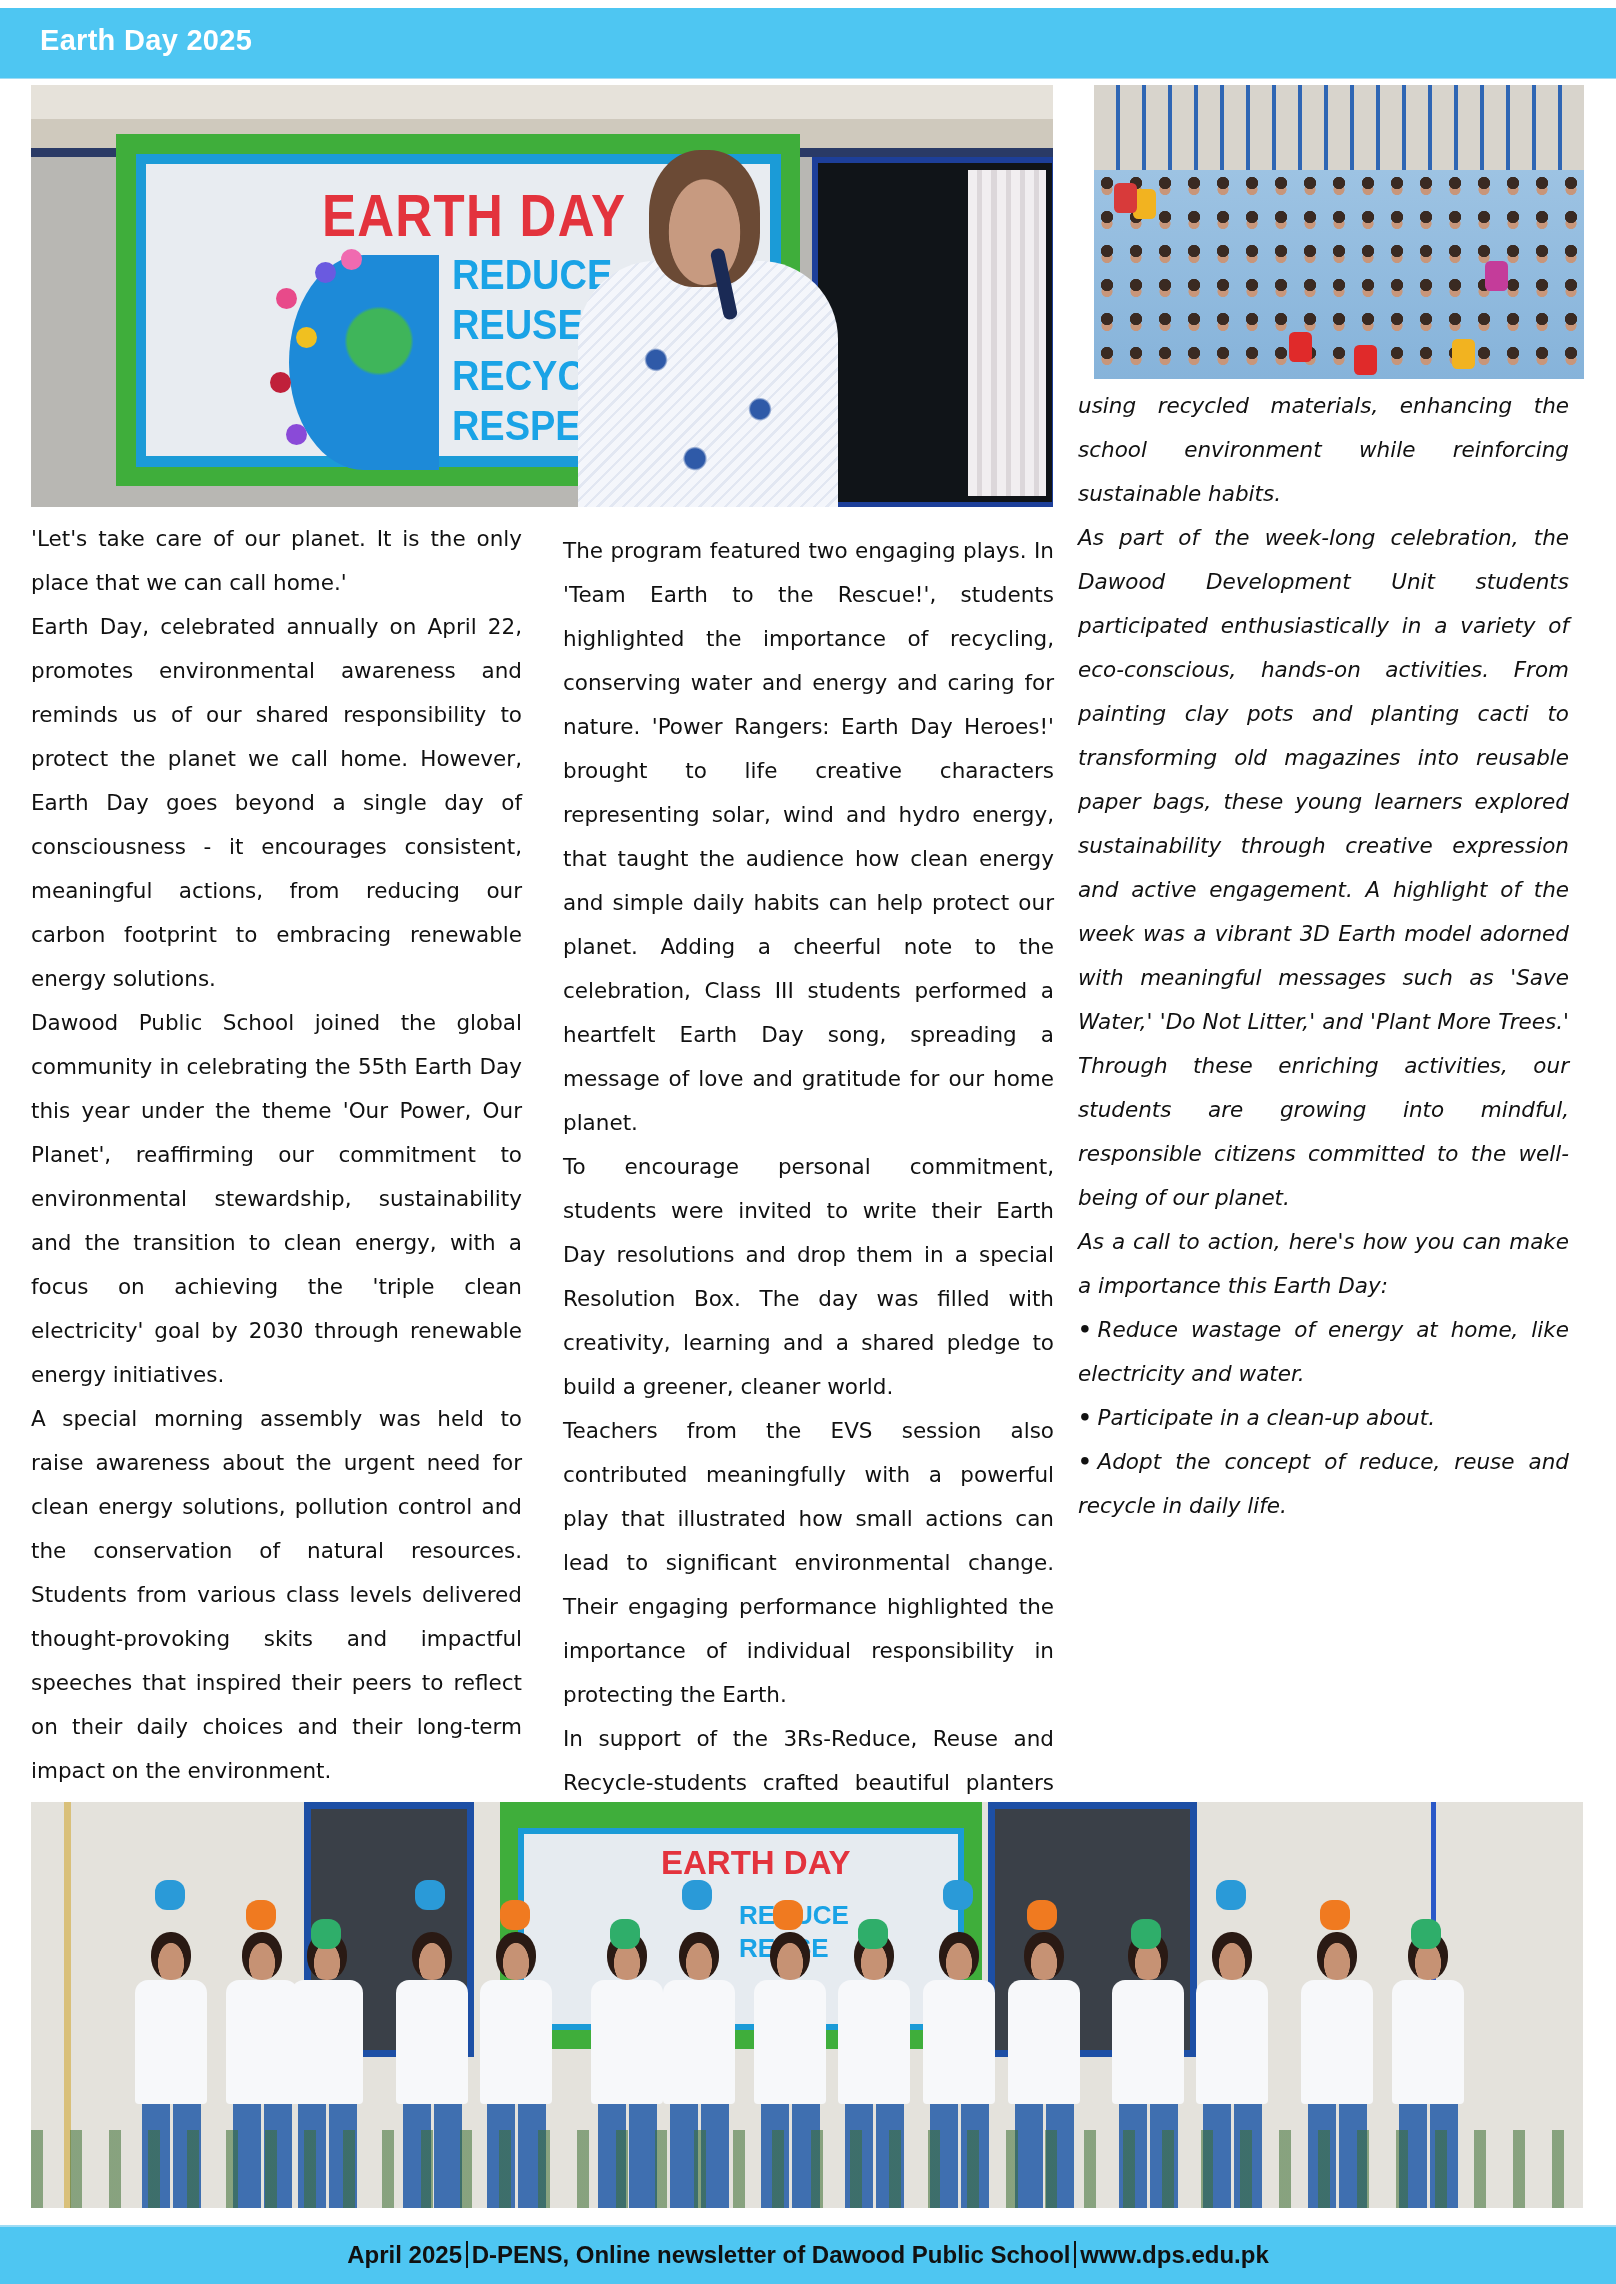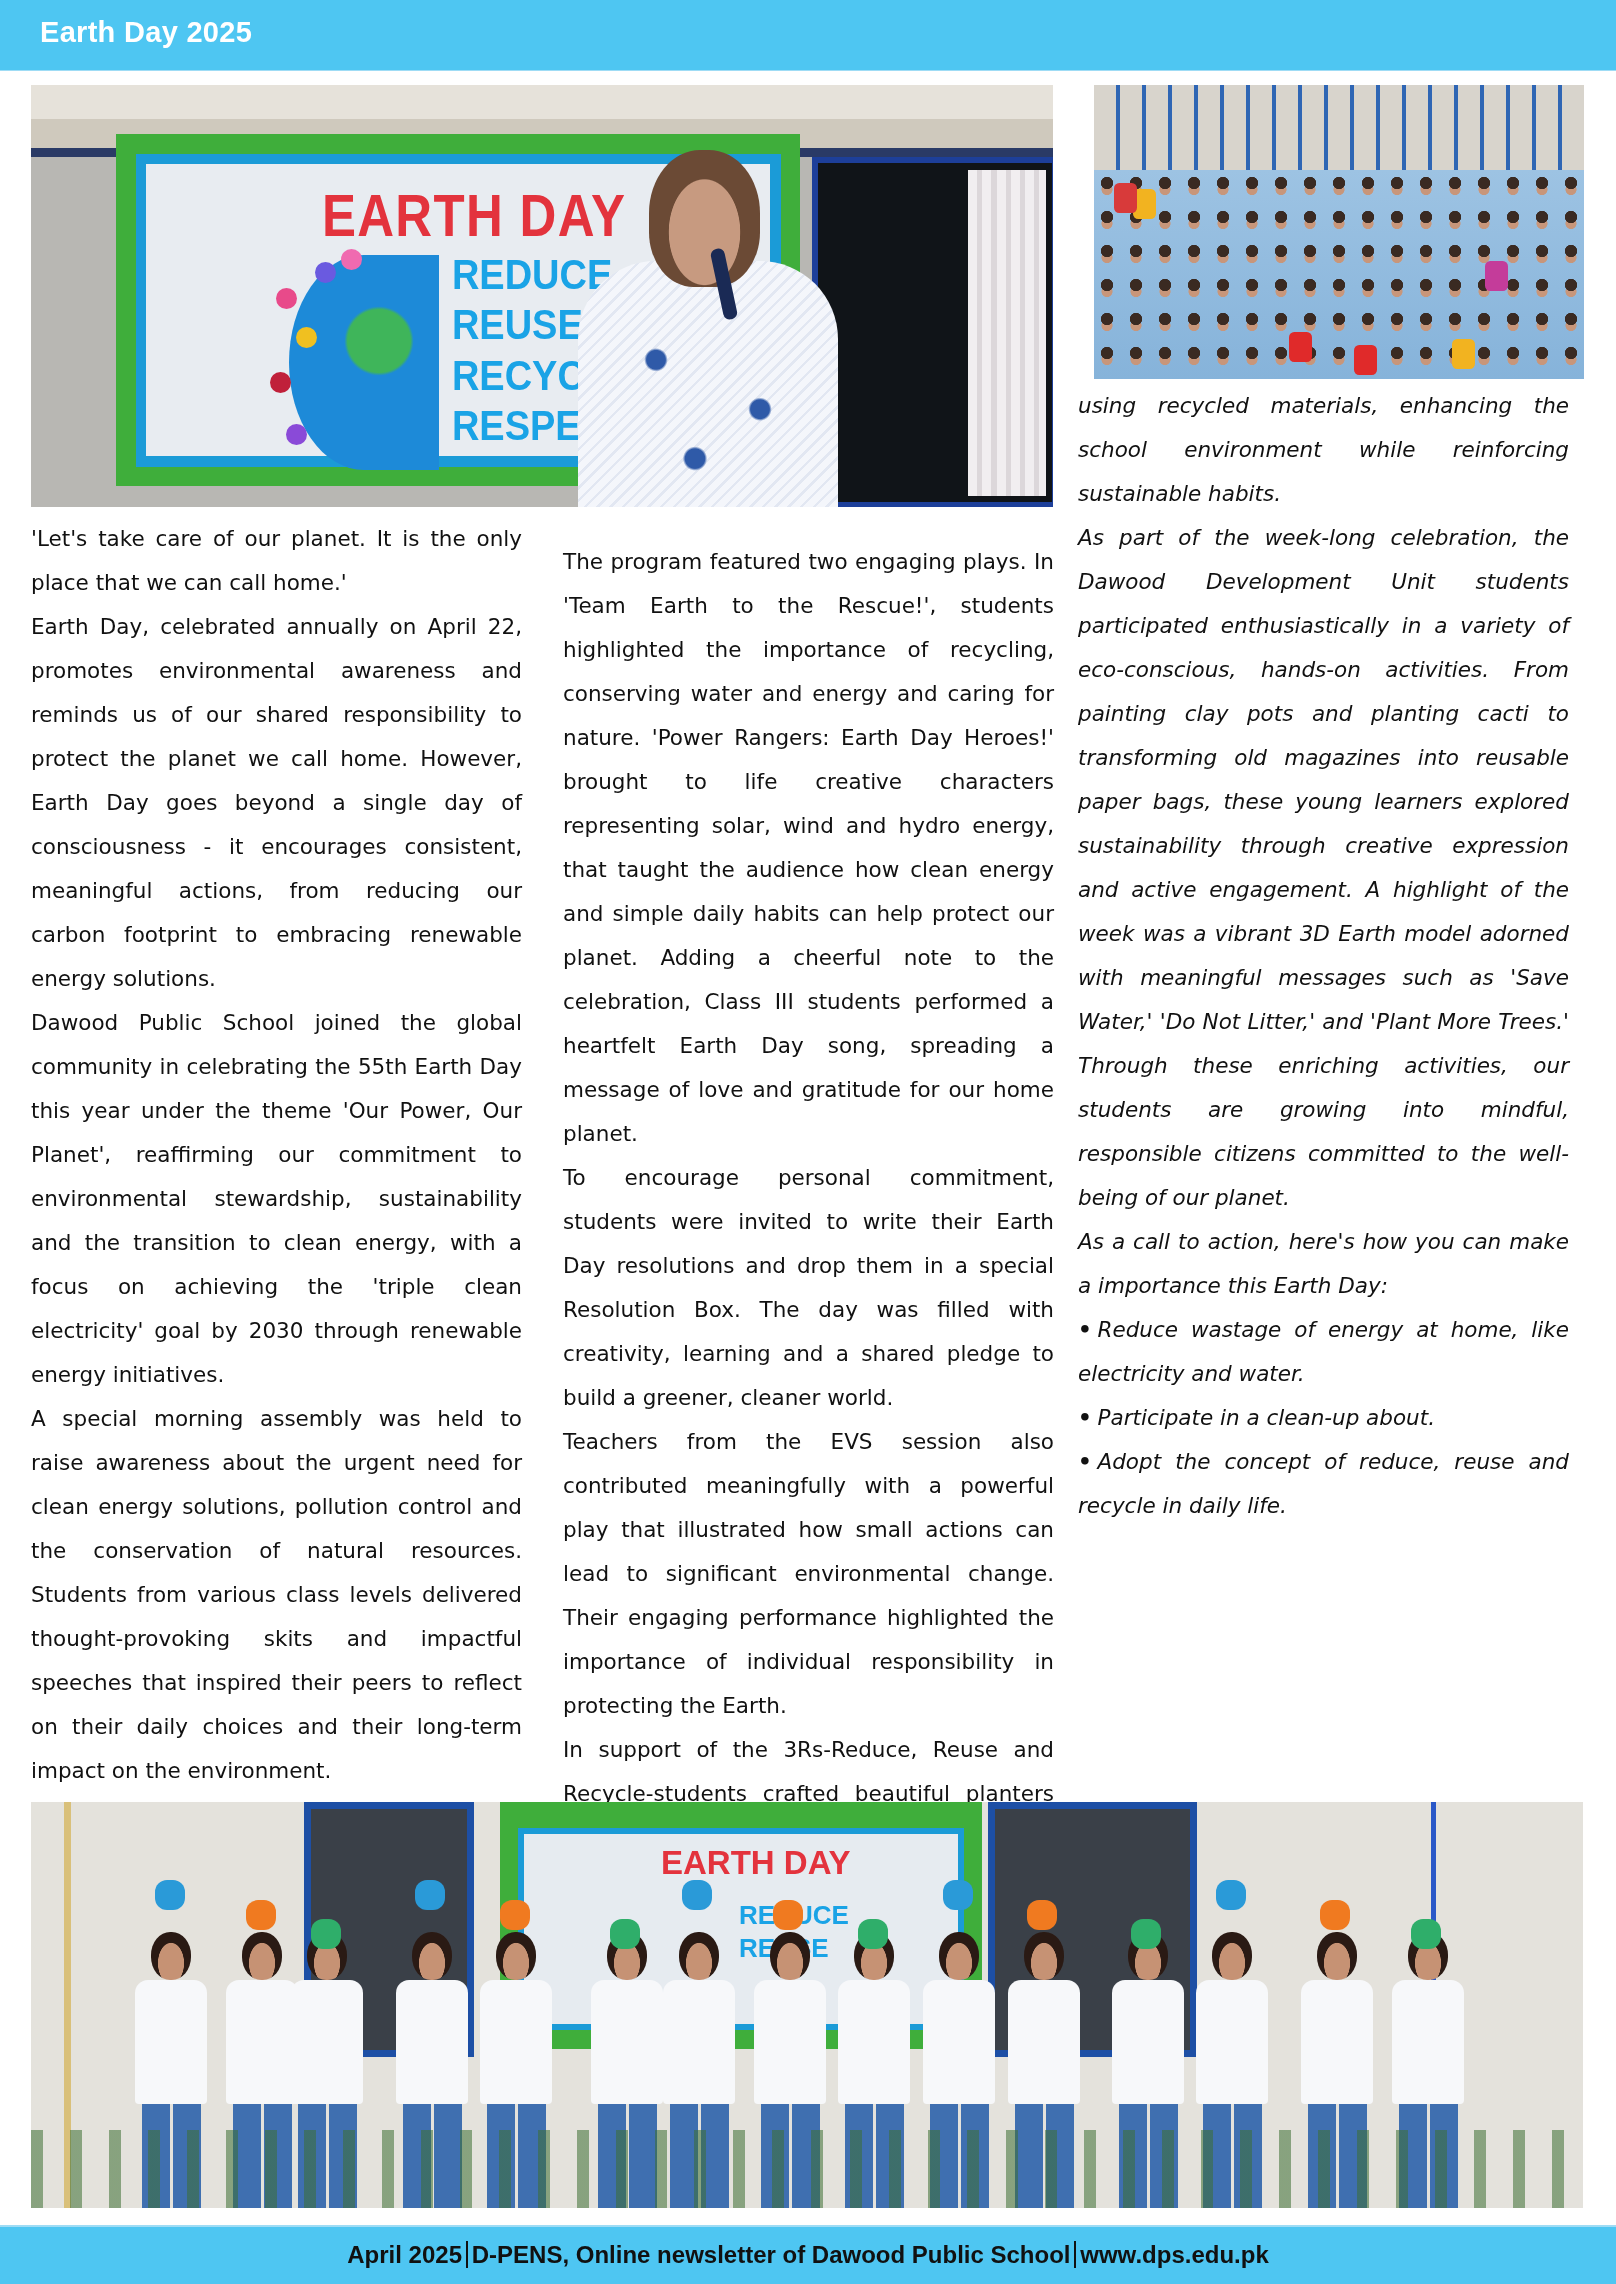--- a/index.html
+++ b/index.html
@@ -1,19 +1,19 @@
 <!DOCTYPE html>
 <html style="font-size:10.4px"><head>
 <meta charset="utf-8">
 <style>
   html, body { margin: 0; padding: 0; background: #ffffff; }
   body { width: 1616px; height: 2284px; position: relative; overflow: hidden;
          font-family: "DejaVu Sans", sans-serif; color: #111; }
 
-  .header-bar { position: absolute; left: 0; top: 0; width: 1616px; height: 70px;
+  .header-bar { position: absolute; left: 0; top: 8px; width: 1616px; height: 70px;
                 background: #4ec6f2; border-bottom: 1.3px solid #9fdcf5; }
   .header-title { position: absolute; left: 40px; top: 15.6px; font-family: "Liberation Sans", sans-serif;
                   font-weight: bold; font-size: 29px; color: #ffffff; letter-spacing: 0.3px; }
 
   .photo { position: absolute; overflow: hidden; }
 
   
   #photo-speaker { left: 31px; top: 85px; width: 1022px; height: 422px;
     background: linear-gradient(#e6e2da 0 8%, #cfc9bd 8% 15%, #2a3a66 15% 17%, #b8b7b3 17% 100%); }
   .board { position: absolute; left: 85px; top: 49px; width: 684px; height: 352px; background: #3fae3b; }
@@ -55,21 +55,21 @@
       radial-gradient(circle at 13px 13px, #3a2a22 0 5.9px, transparent 6.5px) 0 0/29px 34px,
       radial-gradient(circle at 13px 19.5px, #c8967a 0 5.2px, transparent 5.9px) 0 0/29px 34px,
       linear-gradient(#9dc3e3, #86b3da); }
   .crowd-accent { position: absolute; width: 23.4px; height: 30px; border-radius: 5.2px; }
 
   
   .column { position: absolute; width: 491px; font-family: "DejaVu Sans", sans-serif; font-size: 21.5px;
             line-height: 44px; text-align: justify; color: #111; }
   .column p { margin: 0; }
   #col-1 { left: 31px; top: 517px; }
-  #col-2 { left: 563px; top: 540px; }
+  #col-2 { left: 563px; top: 529px; }
   #col-3 { left: 1078px; top: 384px; font-style: italic; }
   .bullet { display: block; }
   .bullet-dot { display: inline-block; width: 19.5px; font-weight: bold; }
 
   
   #photo-students { left: 31px; top: 1802px; width: 1552px; height: 406px;
     background: linear-gradient(#e4e2dc 0 100%); }
   .pole { position: absolute; left: 33px; top: 0; width: 6.5px; height: 406px; background: #d9c07a; }
   .pole-blue { position: absolute; left: 1400px; top: 0; width: 5.2px; height: 365px; background: #2a58c8; }
   .s-window { position: absolute; top: 0; height: 241px; border: 7.8px solid #1d4fa5; background: #3a4048; }

